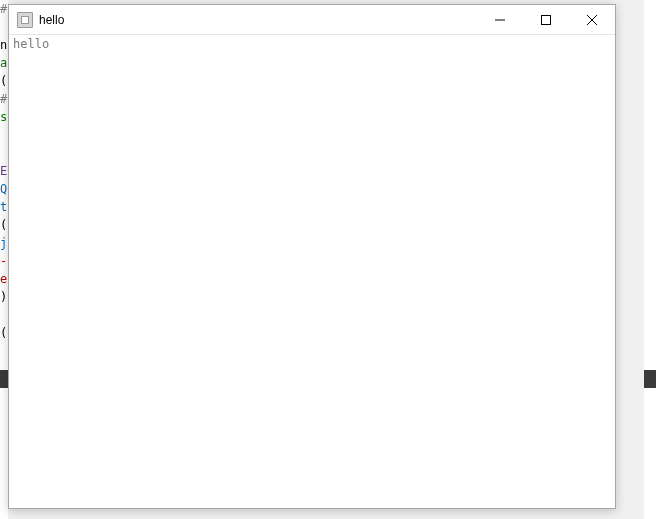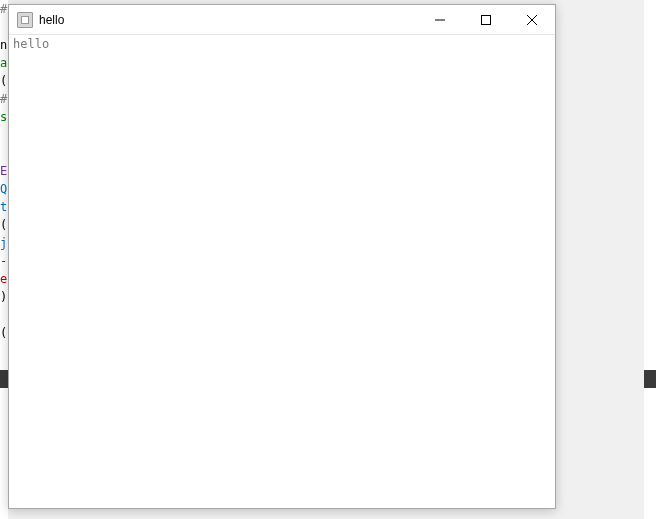--- a/index.html
+++ b/index.html
@@ -28,21 +28,21 @@
       right: 0; top: 0;
       width: 12px; height: 519px;
       background: #fff;
       overflow: hidden;
     }
     .dark-strip-l { position: absolute; left: 0; top: 370px; width: 8px; height: 18px; background: #3a3a3a; }
     .dark-strip-r { position: absolute; right: 0; top: 370px; width: 12px; height: 18px; background: #3a3a3a; }
     .window {
       position: absolute;
       left: 8px; top: 4px;
-      width: 548px; height: 505px;
+      width: 608px; height: 505px;
       background: #fff;
       border: 1px solid #a7a7a7;
       box-shadow: 0 2px 10px rgba(0,0,0,0.2);
       display: flex;
       flex-direction: column;
     }
     .titlebar {
       height: 30px;
       display: flex;
       align-items: center;

